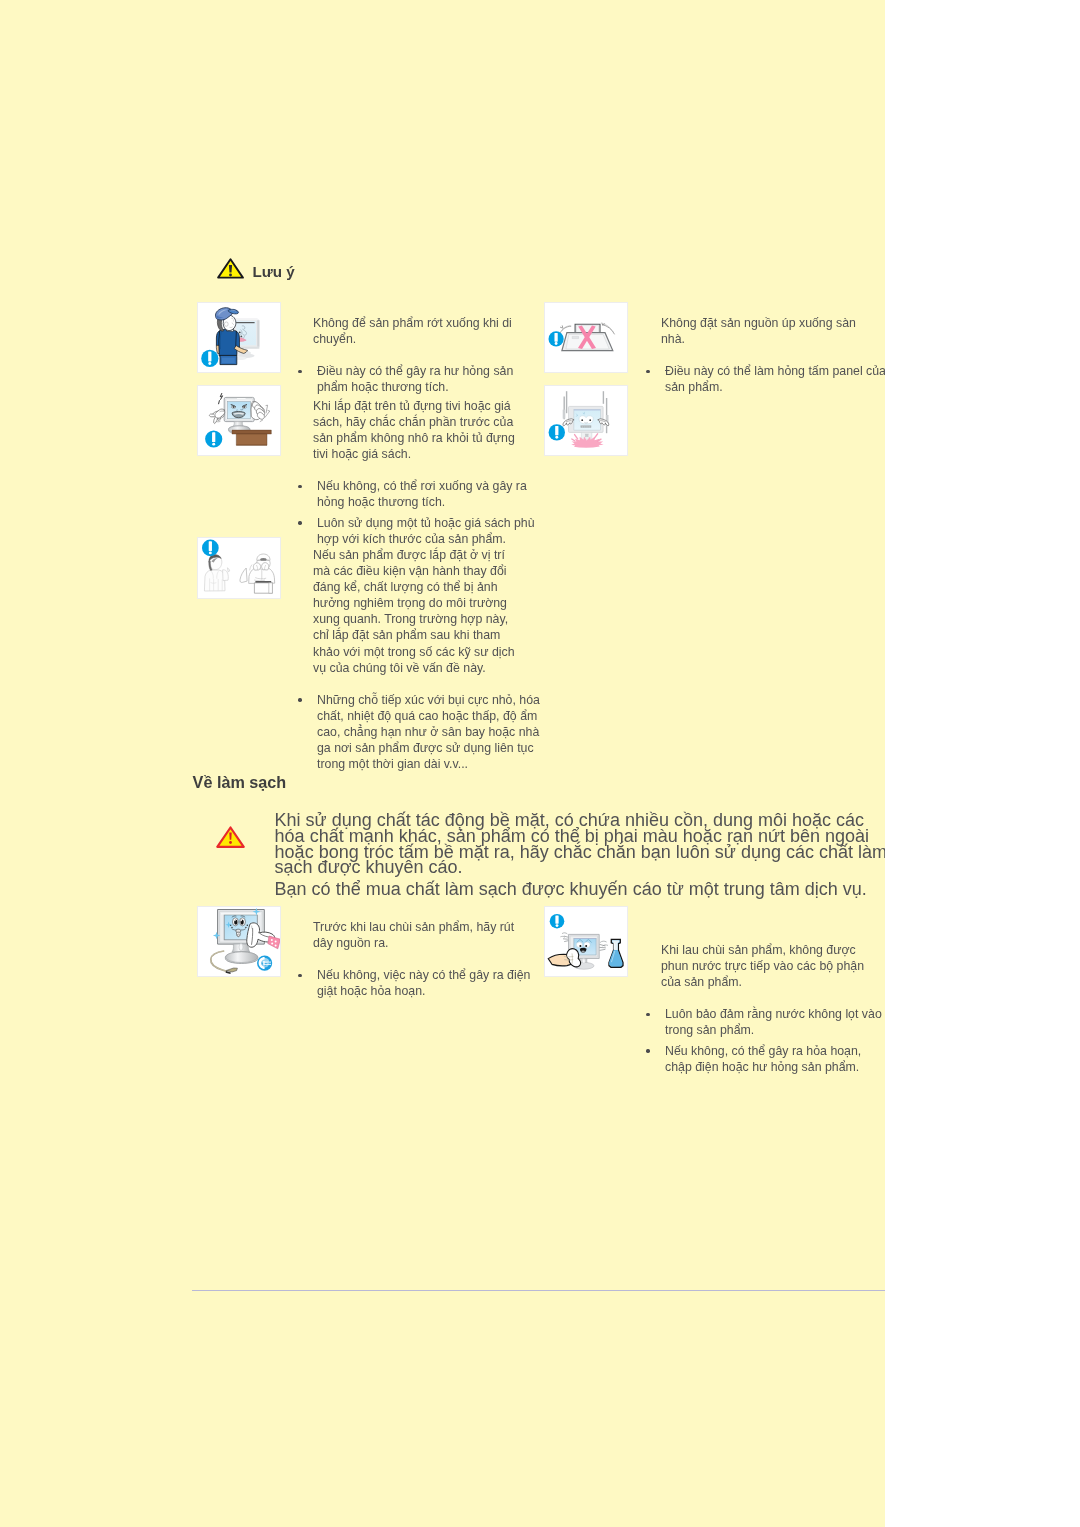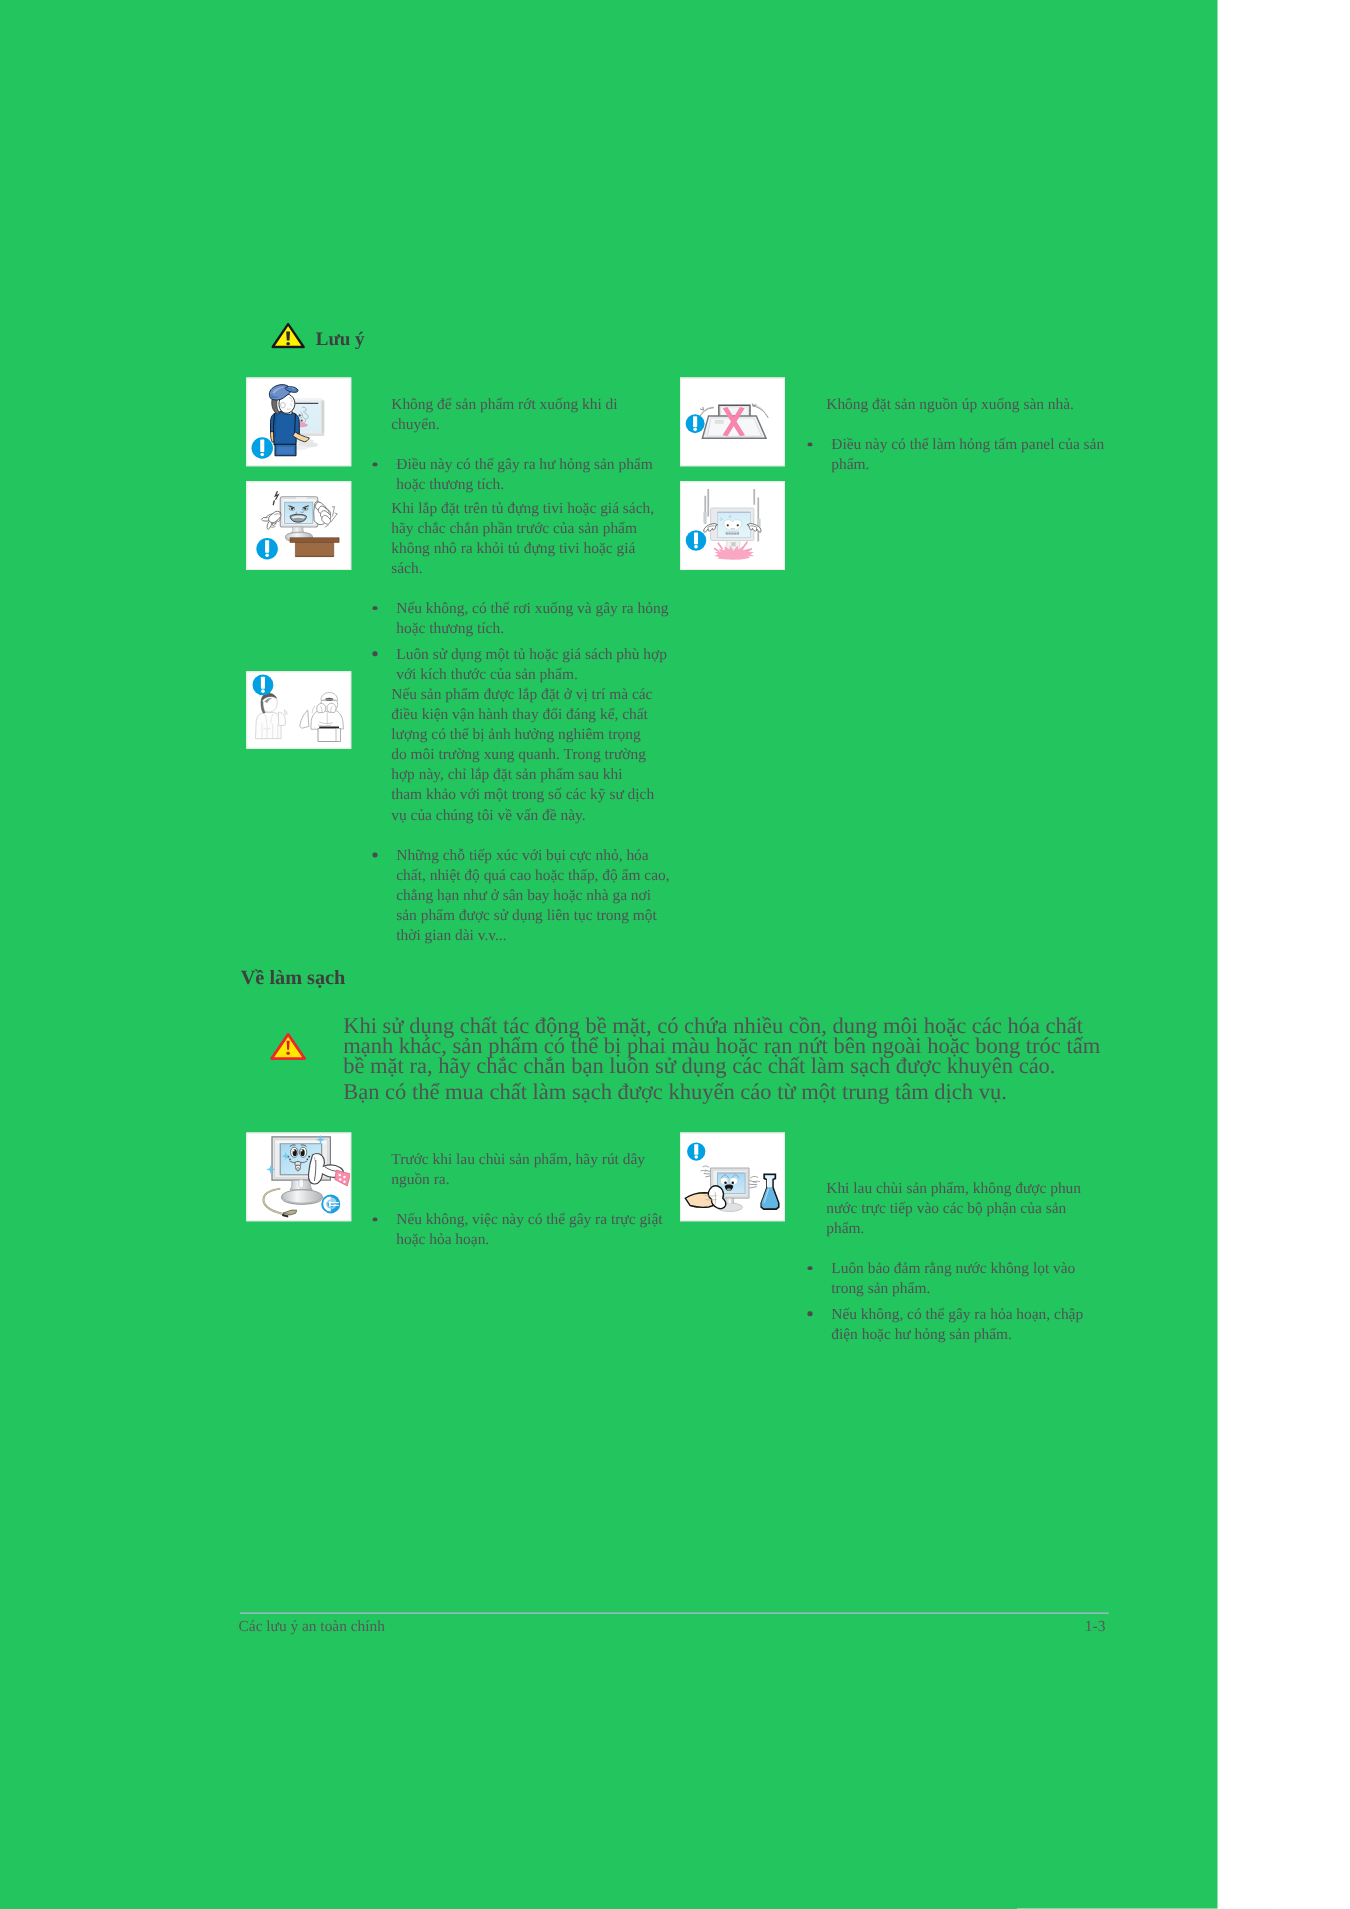--- a/index.html
+++ b/index.html
@@ -1,17 +1,17 @@
 <!DOCTYPE html>
 <html><head>
 <meta charset="utf-8">
 <style>
   html,body{margin:0;padding:0;background:#ffffff;}
   body{width:1080px;height:1527px;font-family:"Liberation Sans",sans-serif;color:#58585a;}
-  .page{position:relative;width:974px;height:1527px;overflow:hidden;background:#22c55e;font-family:Liberation Serif, serif;}
+  .page{position:relative;width:885px;height:1527px;overflow:hidden;background:#fef9c3;}
 
   .caution-head{position:absolute;left:217px;top:258px;display:flex;align-items:flex-start;}
   .caution-head .ic{line-height:0;margin-bottom:1px;}
   .caution-head .lbl{font-size:15.2px;font-weight:bold;color:#3f3f3f;line-height:1;margin-left:8.6px;margin-top:6.2px;}
 
   .sec-head{position:absolute;left:192.6px;top:773.8px;font-size:16.2px;font-weight:bold;color:#3f3f3f;line-height:1;}
 
   .thumb{position:absolute;border:1px solid #ededed;background:#fff;box-sizing:border-box;line-height:0;overflow:hidden;}
   .thumb svg{display:block;margin:-1px 0 0 -1px;}
   .txt{position:absolute;font-size:12.35px;line-height:16.1px;color:#525254;}
@@ -451,21 +451,21 @@
 <path d="M61.6 57.1 c0 -3.3 2.7 -6.0 6.0 -6.0 l0 2.4 c-2.0 0 -3.6 1.6 -3.6 3.6 c0 2.0 1.6 3.6 3.6 3.6 l0 2.4 c-3.3 0 -6.0 -2.7 -6.0 -6.0 z" fill="#fff"></path>
 <path d="M67.0 55.6 h7.0 v1.0 h-7.0 z" fill="#fff"></path>
 <path d="M67.0 57.8 h7.0 v1.0 h-7.0 z" fill="#fff"></path>
 <path d="M66.2 55.0 h1.4 v4.4 h-1.4 z" fill="#fff"></path>
 </g>
 </svg>
     </div>
     <div class="txt" style="left:297px;top:903px;width:243px;">
       <p class="lead">Trước khi lau chùi sản phẩm, hãy rút dây nguồn ra.</p>
       <ul>
-        <li>Nếu không, việc này có thể gây ra trực giật hoặc hỏa hoạn.</li>
+        <li>Nếu không, việc này có thể gây ra điện giật hoặc hỏa hoạn.</li>
       </ul>
     </div>
 <div class="thumb" style="left:544px;top:906px;width:84px;height:71px;">
       <svg viewBox="0 0 84 70" width="84" height="70">
 <defs>
           <linearGradient id="scr7" x1="0" y1="0" x2="0" y2="1">
             <stop offset="0" stop-color="#a7d8f2"></stop>
             <stop offset="1" stop-color="#cee8f7"></stop>
           </linearGradient>
 <linearGradient id="bt7" x1="0" y1="0" x2="1" y2="0">
@@ -528,17 +528,13 @@
 </svg>
     </div>
     <div class="txt" style="left:645px;top:926px;width:243px;">
       <p class="lead">Khi lau chùi sản phẩm, không được phun nước trực tiếp vào các bộ phận của sản phẩm.</p>
       <ul>
         <li>Luôn bảo đảm rằng nước không lọt vào trong sản phẩm.</li>
         <li>Nếu không, có thể gây ra hỏa hoạn, chập điện hoặc hư hỏng sản phẩm.</li>
       </ul>
     </div>
 <div class="foot-rule"></div>
-<div class="foot">
-      <span>Các lưu ý an toàn chính</span>
-      <span>1-3</span>
-    </div>
 </div>
 
 </body></html>

